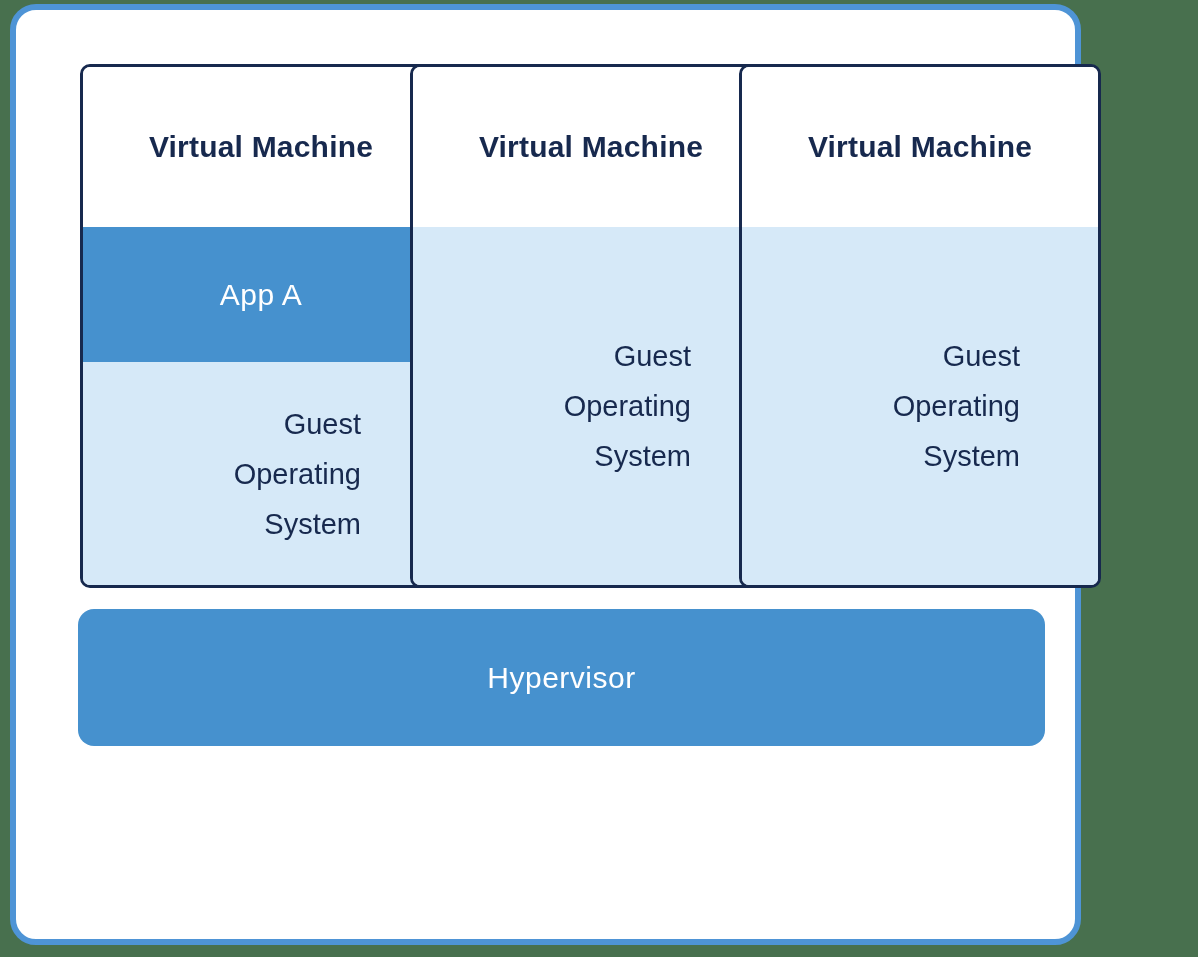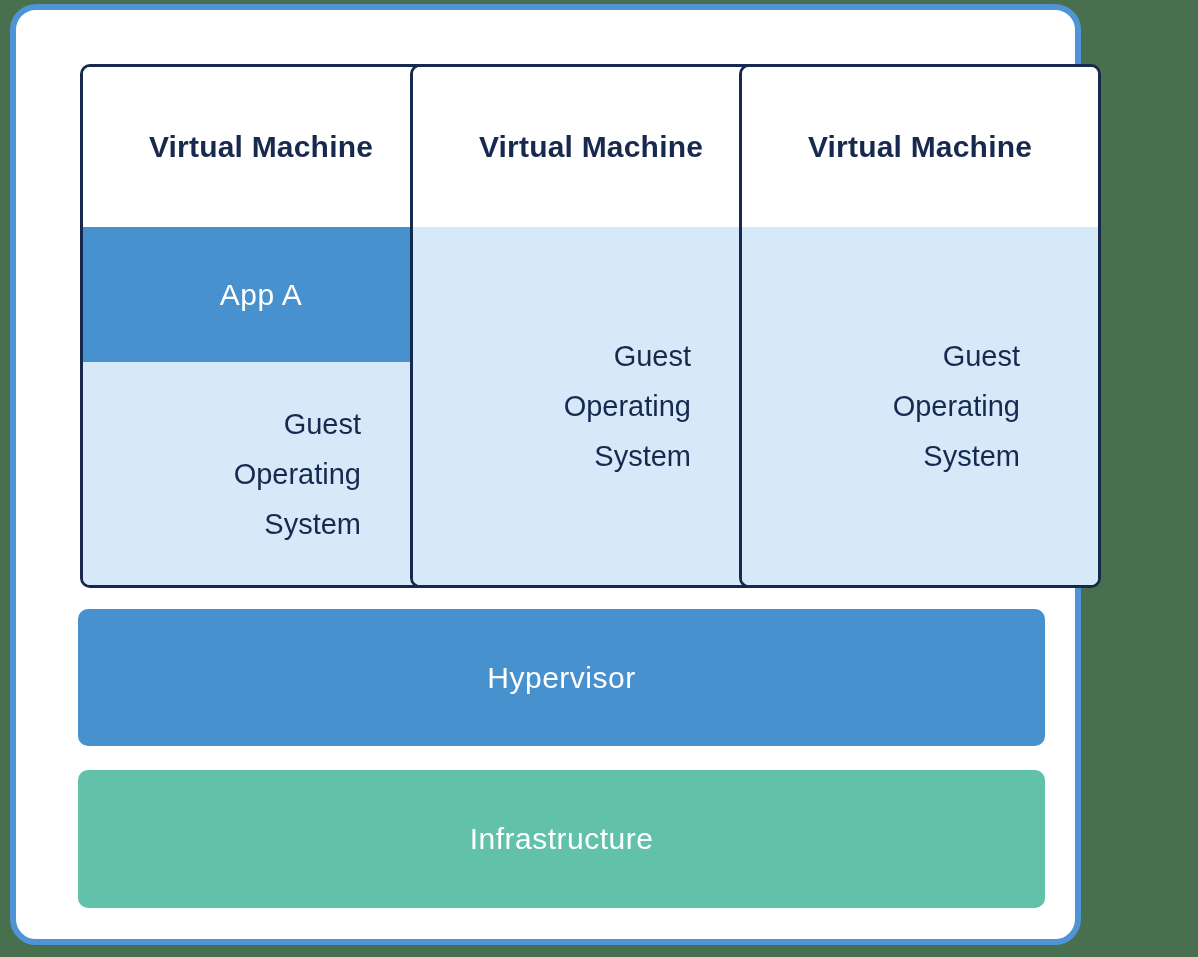--- a/index.html
+++ b/index.html
@@ -78,21 +78,21 @@
     width:200px;
     text-align:right;
     font-size:29px;
     line-height:50px;
     color:var(--dark-text);
   }
   .layer-bar{
     position:absolute;
     left:62px;
     width:967px;
-    border-radius:10px;
+    border-radius:16px;
     display:flex;align-items:center;justify-content:center;
   }
   .hypervisor-bar{
     top:599px;height:137px;
     background:var(--hypervisor-bar);
   }
   .infrastructure-bar{
     top:760px;height:138px;
     background:var(--infrastructure-bar);
   }
@@ -135,18 +135,15 @@
       </div>
       <div class="guest-band">
         <span class="guest-label">Guest Operating System</span>
       </div>
     </div>
 
     <div class="layer-bar hypervisor-bar">
       <span class="layer-label">Hypervisor</span>
     </div>
 
-    <div class="layer-bar infrastructure-bar">
-      <span class="layer-label">Infrastructure</span>
-    </div>
 
   </div>
 </div>
 
 </body></html>

